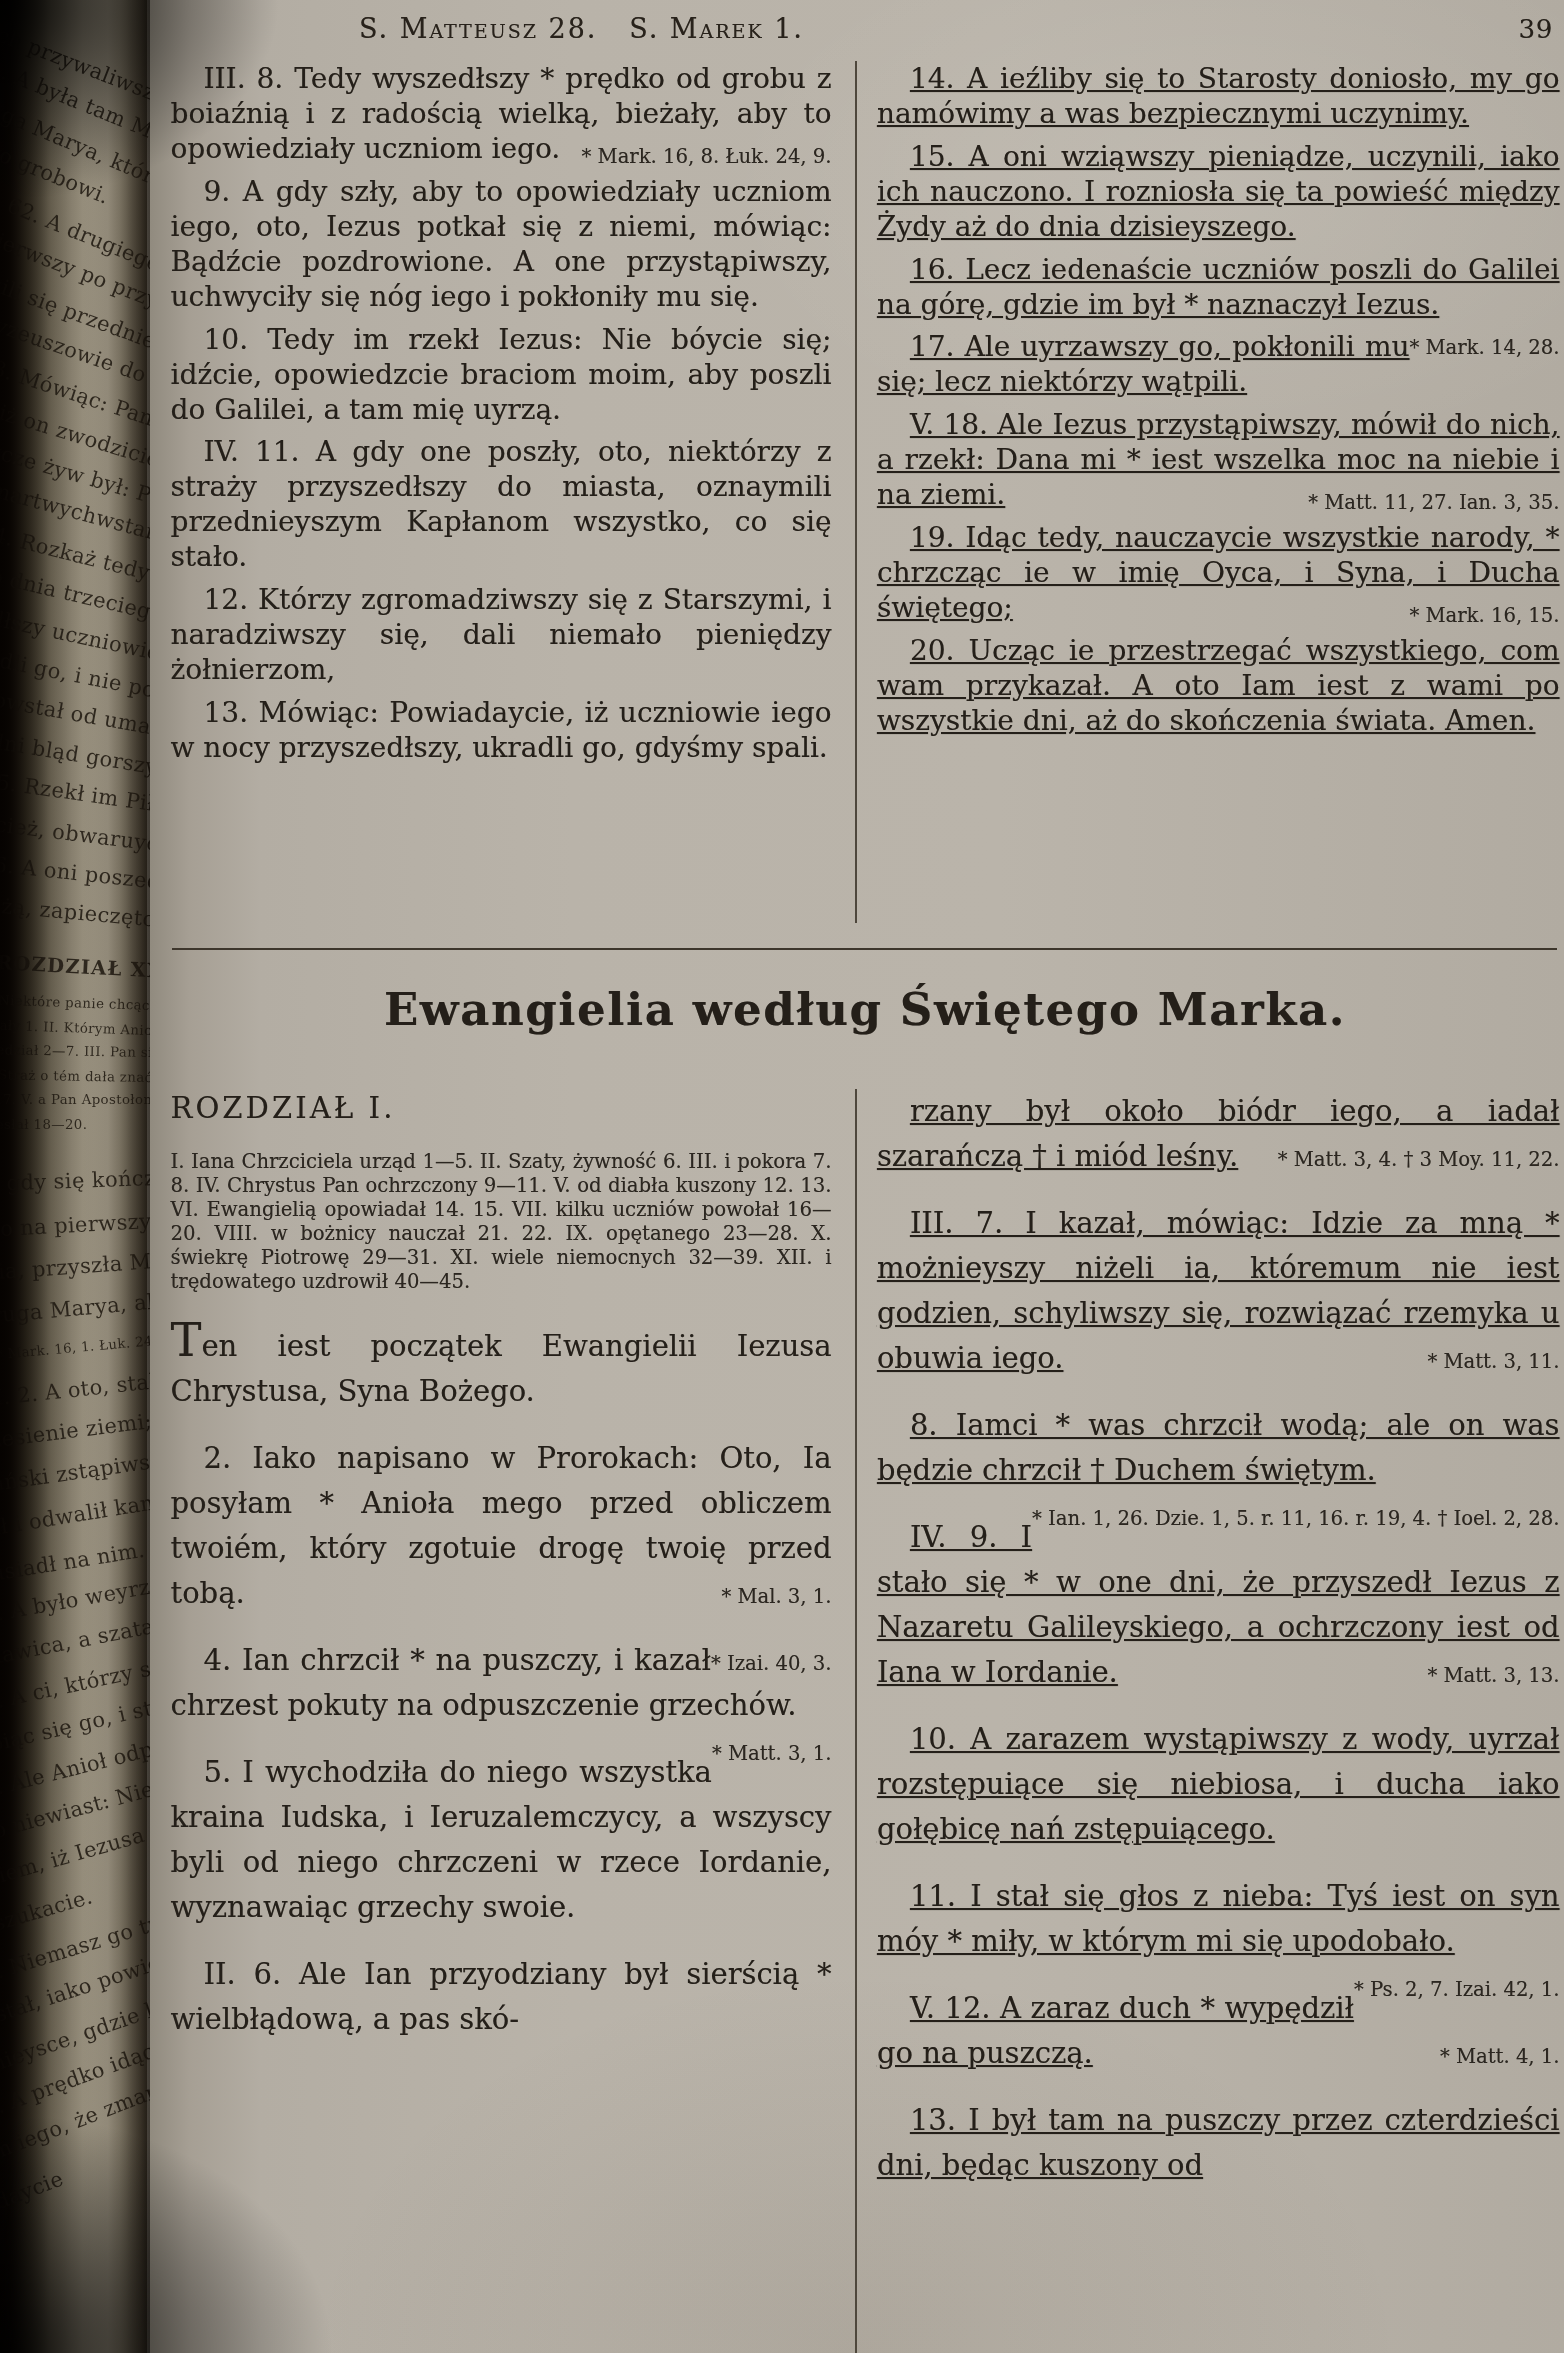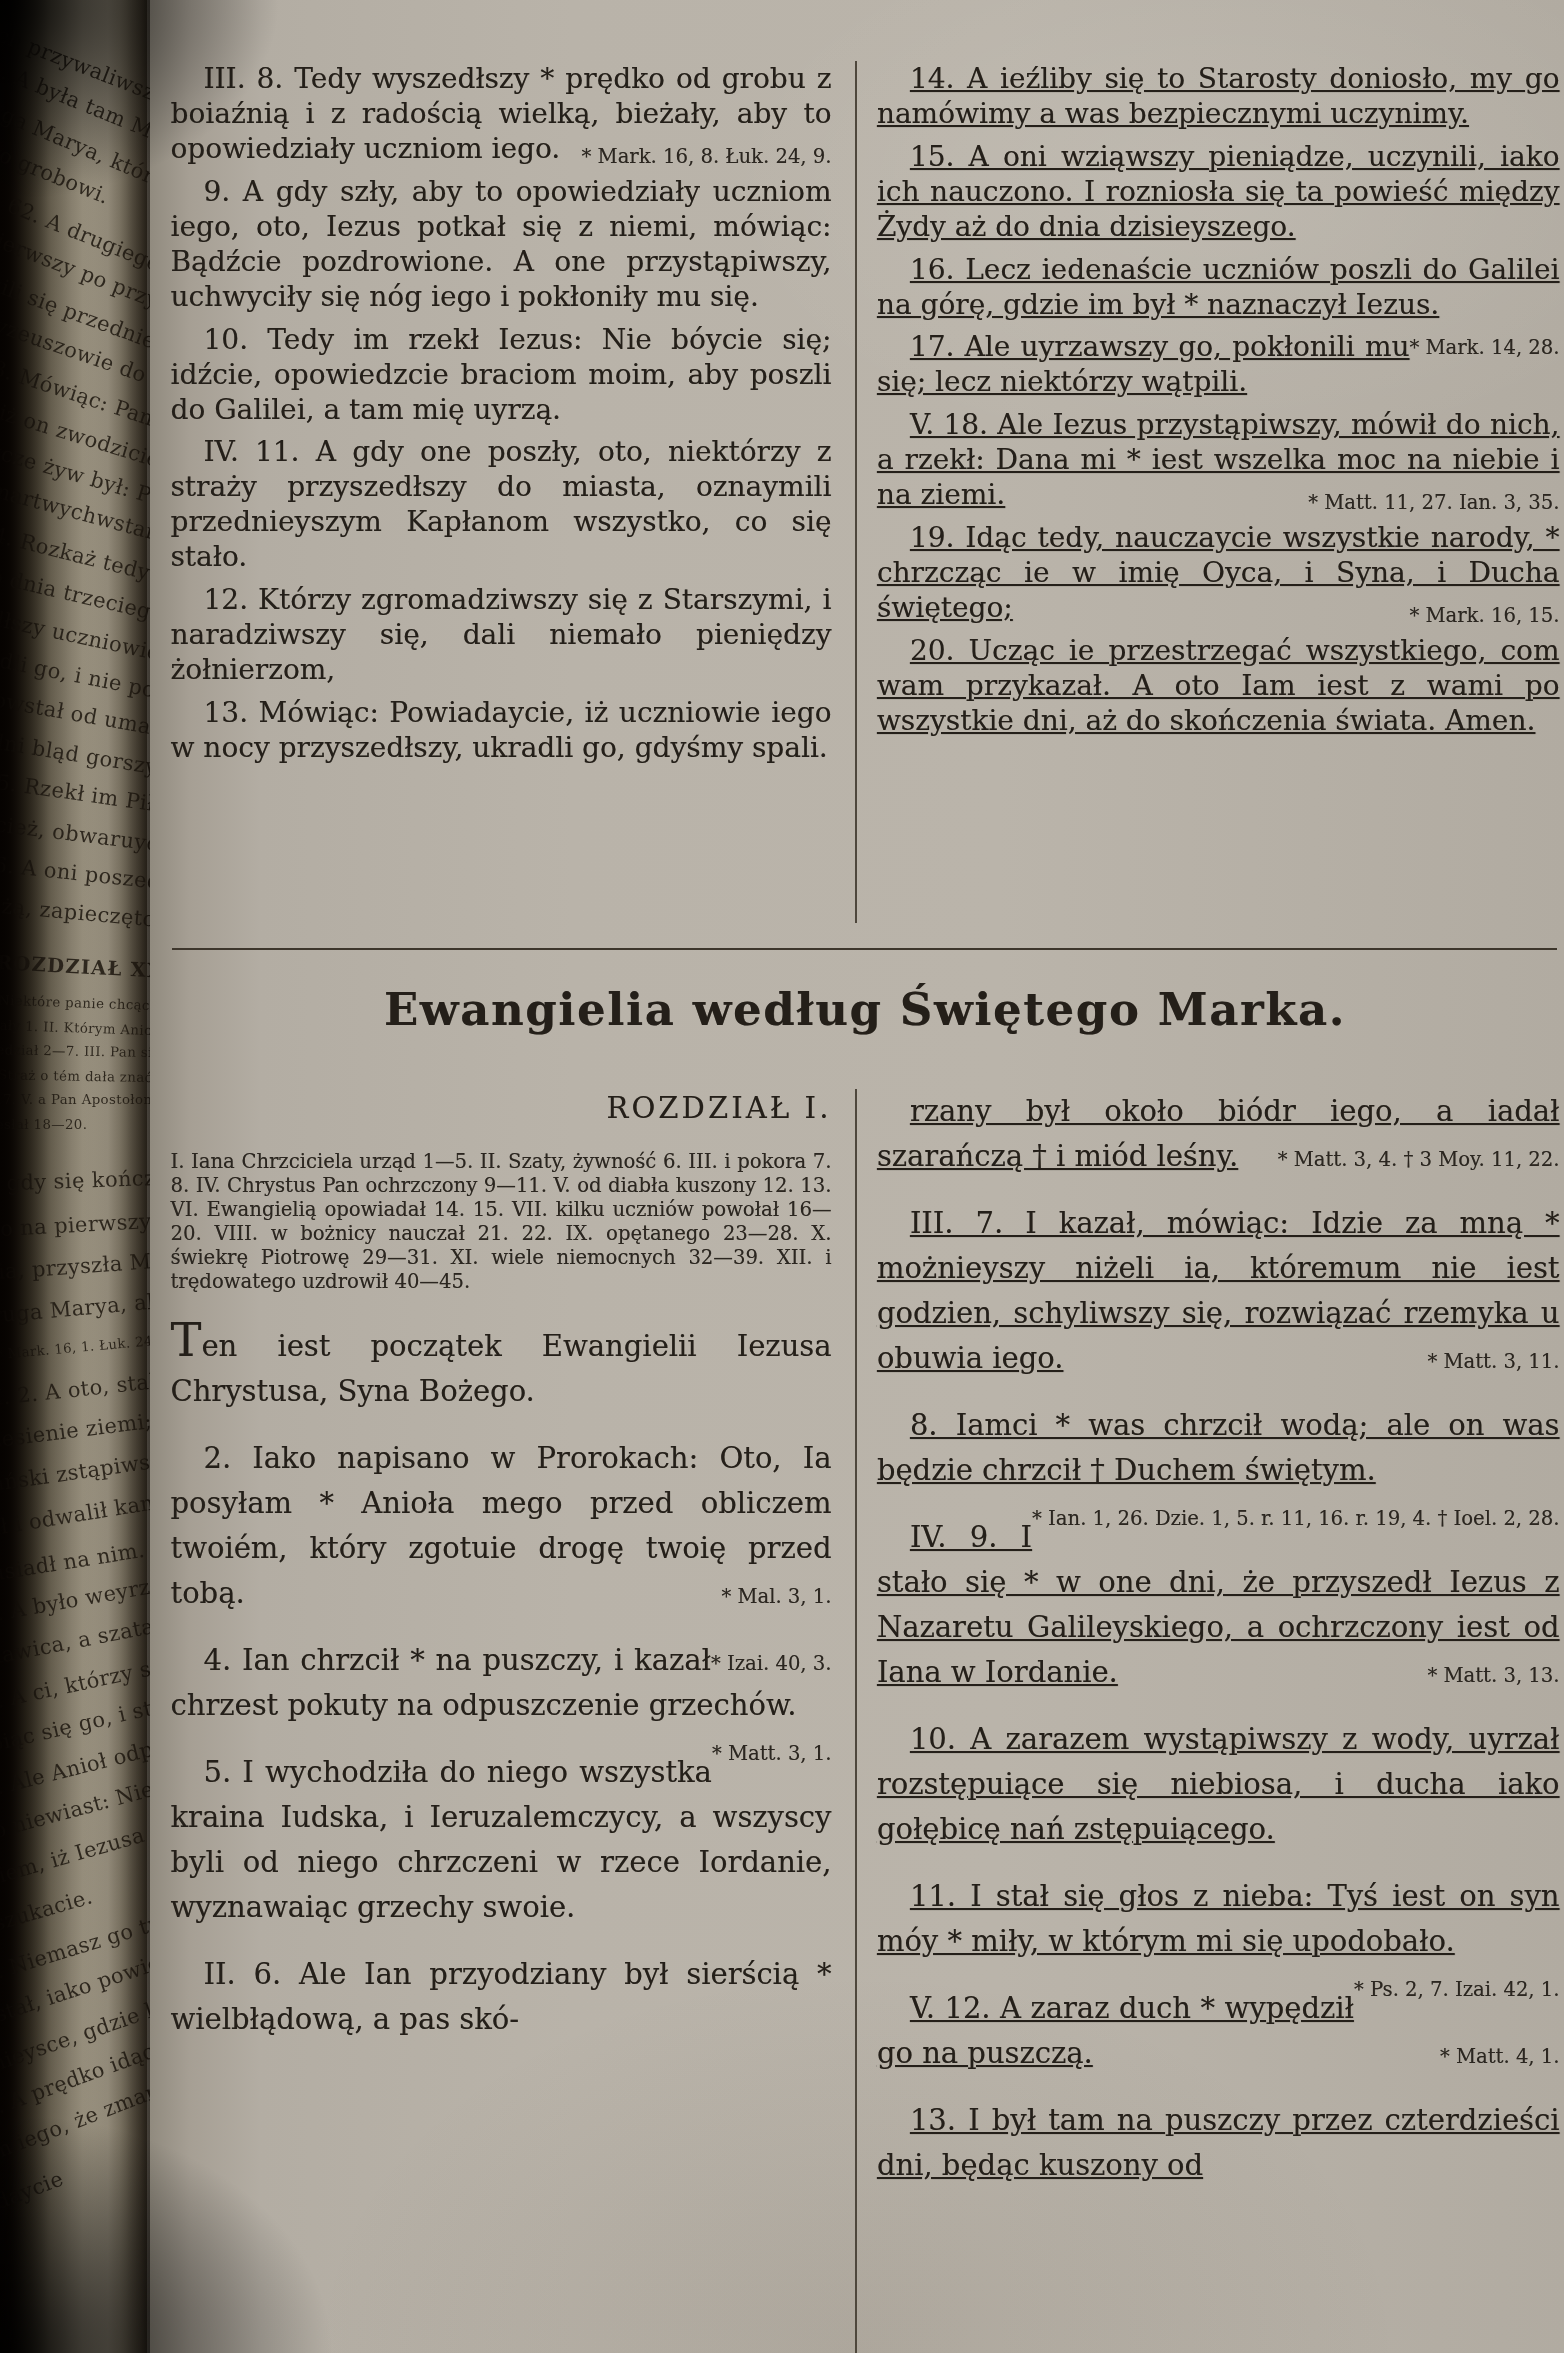--- a/index.html
+++ b/index.html
@@ -43,21 +43,21 @@
   .matthew .para { font-size:28px; line-height:35px; margin-bottom:7.8px; }
   .mark    .para { font-size:29px; line-height:45px; margin-bottom:22px; }
   .ref { float:right; font-size:19.6px; line-height:23.5px; margin-top:14px; text-indent:0; letter-spacing:0; color:#2b2620; }
   .para.initial { text-indent:0; }
   .para.initial::first-letter { font-size:1.6em; line-height:1; }
 
   .hrule { position:absolute; top:948px; left:25px; width:1385px; height:2.3px; background:#3d362c; }
   .book-heading { position:absolute; top:983px; left:23.5px; width:1389px; text-align:center;
     font-size:45px; font-weight:bold; letter-spacing:1.6px; color:#241f19; }
 
-  .chapter { text-align:right; font-size:29px; font-weight:normal; letter-spacing:3.1px; margin:1.6px 0 15.6px; }
+  .chapter { text-align:left; font-size:29px; font-weight:normal; letter-spacing:3.1px; margin:1.6px 0 15.6px; }
   .summary { font-size:19.6px; line-height:24px; text-align:justify; margin-bottom:23.5px; color:#2b2620;margin-top:25px; }
 
   .shade-tl { position:absolute; left:0; top:0; width:282px; height:203px; pointer-events:none; z-index:3;
     background:radial-gradient(ellipse at 0% 0%, rgba(0,0,0,.85), transparent 70%); }
   .shade-bl { position:absolute; left:0; bottom:0; width:336px; height:243px; pointer-events:none; z-index:3;
     background:radial-gradient(ellipse at 0% 100%, rgba(0,0,0,.8), transparent 70%); }
 </style>
 </head>
 <body>
 
@@ -115,20 +115,24 @@
       <div class="frag" style="top: 1964px; left: -17px; transform: rotate(-17deg);">6. Niemasz go tu; albowiem</div>
       <div class="frag" style="top: 2009px; left: -22px; transform: rotate(-18deg);">wstał, iako powiedział; chodźc</div>
       <div class="frag" style="top: 2055px; left: -14px; transform: rotate(-19deg);">mieysce, gdzie leżał Pan.</div>
       <div class="frag" style="top: 2100px; left: -15.6px; transform: rotate(-20deg);">7. A prędko idąc powiedzc</div>
       <div class="frag" style="top: 2146px; left: -20.3px; transform: rotate(-21deg);">om iego, że zmartwychwstał</div>
       <div class="frag" style="top: 2191px; left: -3.9px; transform: rotate(-21deg);">daycie</div>
     </div>
 
   <div class="page">
 
+    <div class="running-head">
+      <div class="head-title">S. Matteusz 28.&nbsp;&nbsp; S. Marek 1.</div>
+      <div class="page-number">39</div>
+    </div>
 
     <div class="section matthew">
       <div class="col left" id="mt-left">
           <p class="para"><span class="verse-text">III. 8. Tedy wyszedłszy * prędko od grobu z boiaźnią i z radością wielką, bieżały, aby to opowiedziały uczniom iego.</span><span class="ref">* Mark. 16, 8. Łuk. 24, 9.</span></p>
           <p class="para"><span class="verse-text">9. A gdy szły, aby to opowiedziały uczniom iego, oto, Iezus potkał się z niemi, mówiąc: Bądźcie pozdrowione. A one przystąpiwszy, uchwyciły się nóg iego i pokłoniły mu się.</span></p>
           <p class="para"><span class="verse-text">10. Tedy im rzekł Iezus: Nie bóycie się; idźcie, opowiedzcie braciom moim, aby poszli do Galilei, a tam mię uyrzą.</span></p>
           <p class="para"><span class="verse-text">IV. 11. A gdy one poszły, oto, niektórzy z straży przyszedłszy do miasta, oznaymili przednieyszym Kapłanom wszystko, co się stało.</span></p>
           <p class="para"><span class="verse-text">12. Którzy zgromadziwszy się z Starszymi, i naradziwszy się, dali niemało pieniędzy żołnierzom,</span></p>
           <p class="para"><span class="verse-text">13. Mówiąc: Powiadaycie, iż uczniowie iego w nocy przyszedłszy, ukradli go, gdyśmy spali.</span></p>
         </div>

